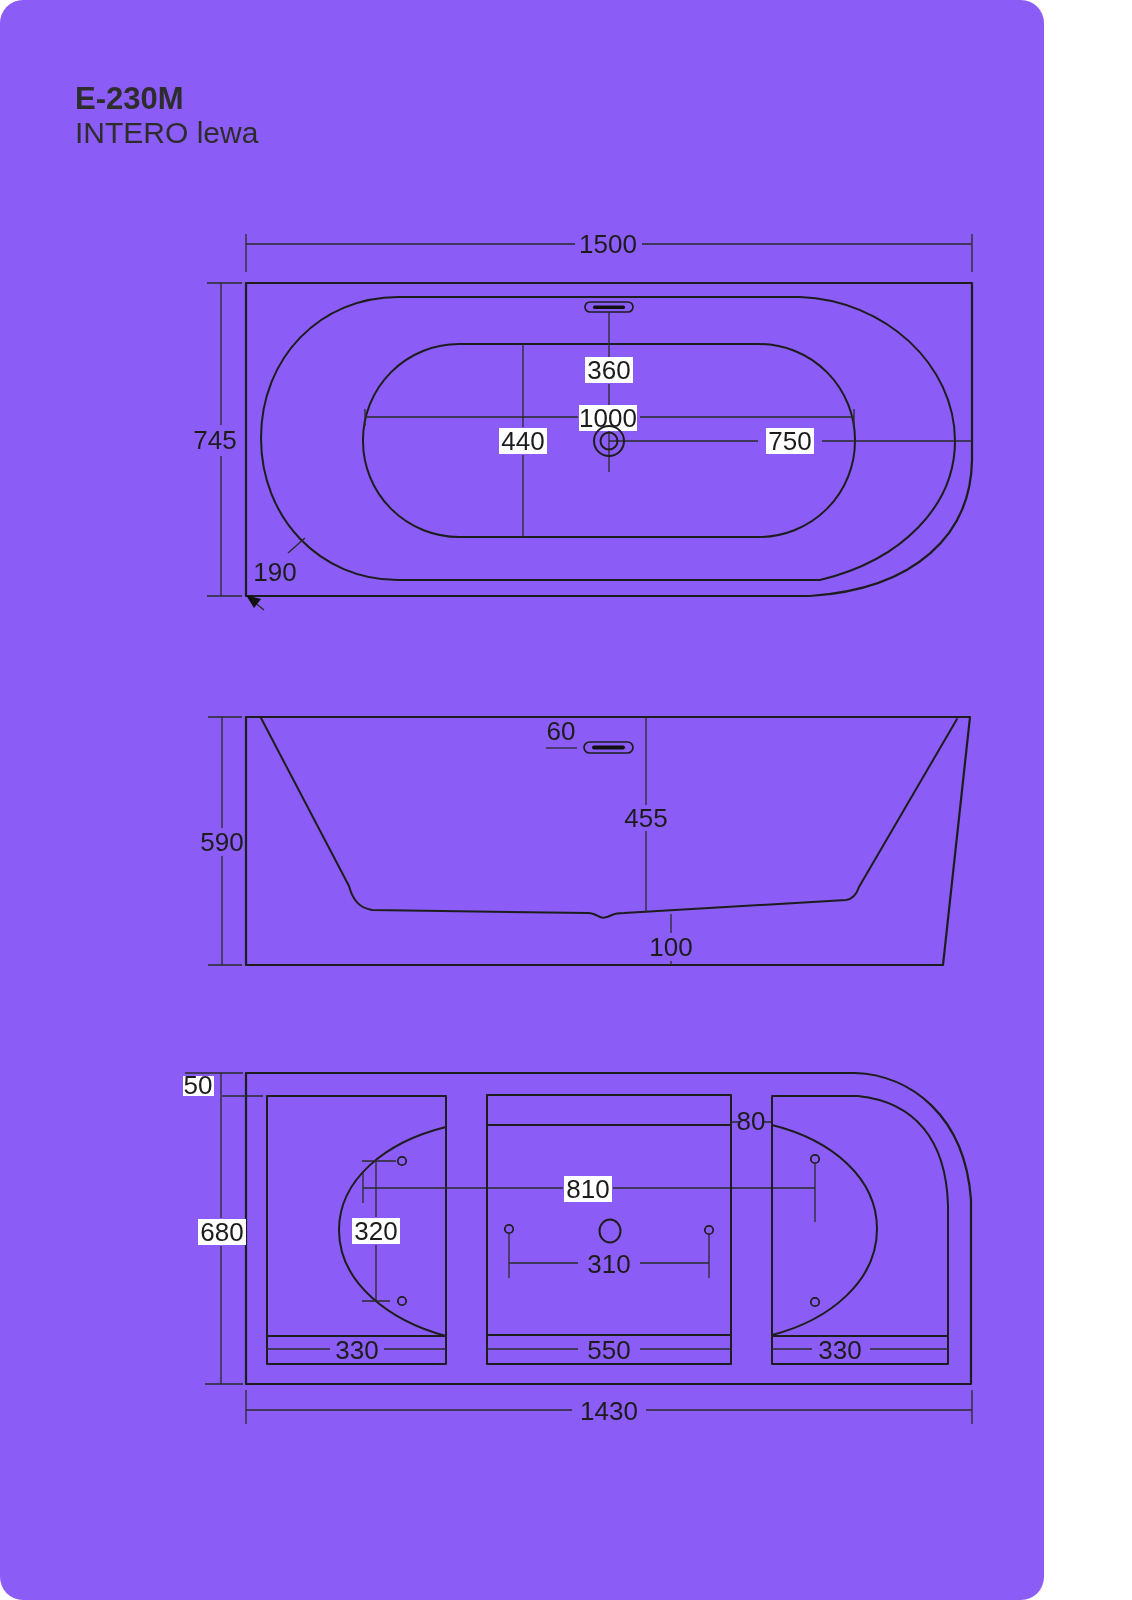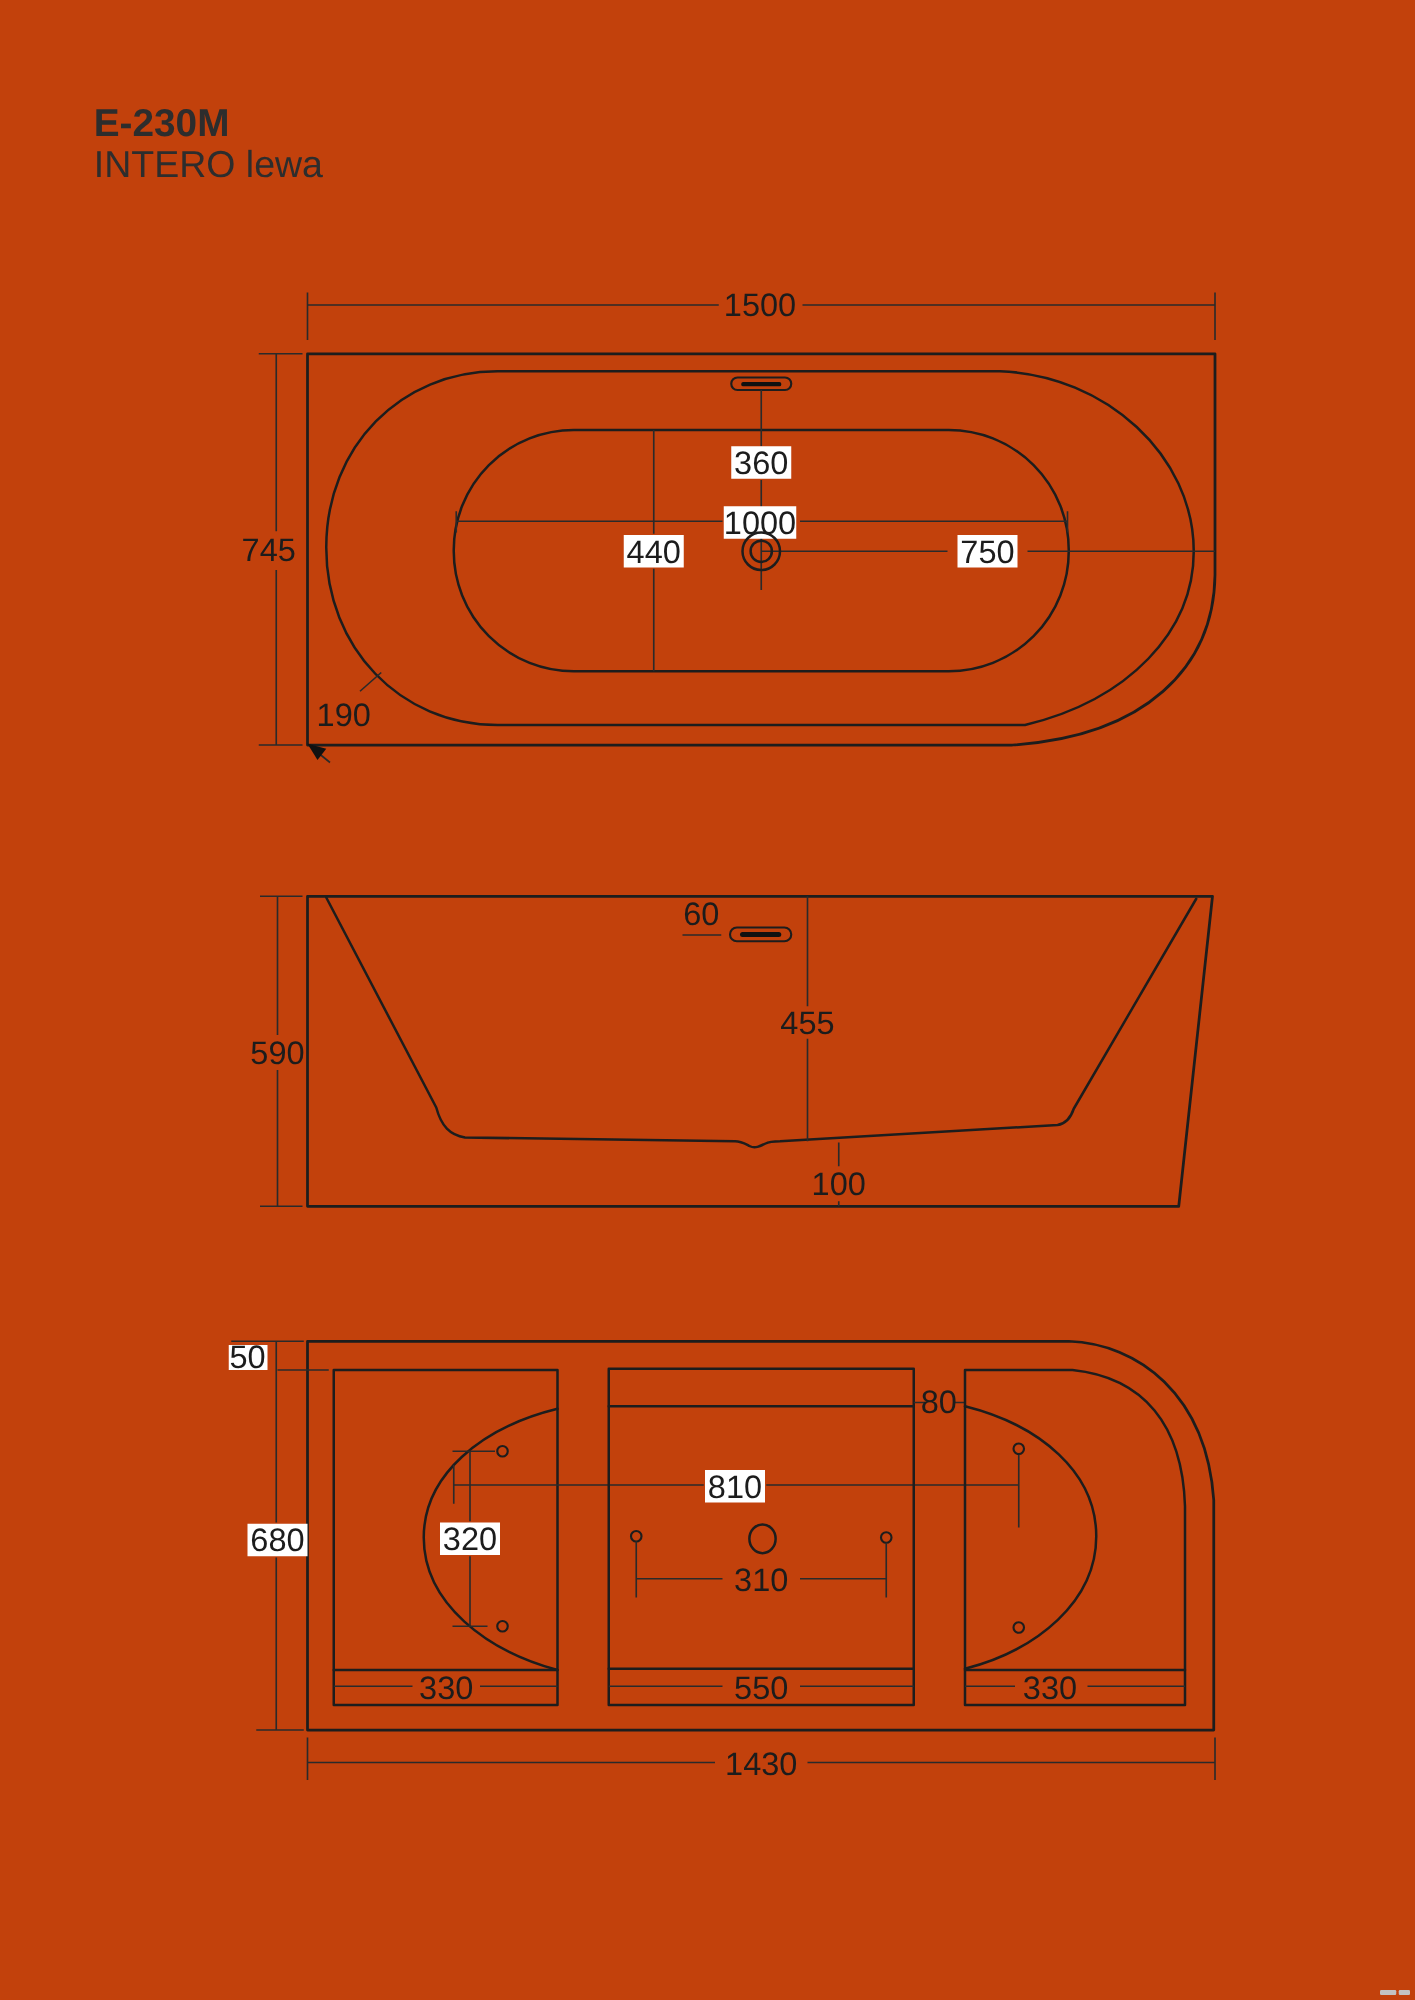--- a/index.html
+++ b/index.html
@@ -1,16 +1,16 @@
 <!DOCTYPE html>
 <html><head>
 <meta charset="utf-8">
 <style>
   html,body{margin:0;padding:0;background:#ffffff;}
-  .page{position:relative;width:1132px;height:1600px;background:#c2410c;overflow:hidden;}
+  .page{position:relative;width:1044px;height:1600px;background:#8b5cf6;overflow:hidden;border-radius:23px;}
   svg text{font-family:"Liberation Sans",sans-serif;font-size:26px;fill:#1c1c1c;
            text-anchor:middle;dominant-baseline:central;}
   svg text.title{font-size:31px;font-weight:bold;text-anchor:start;fill:#2d2d2d;}
   svg text.subtitle{font-size:30px;font-weight:normal;text-anchor:start;fill:#2d2d2d;}
   .outline{fill:none;stroke:#1d1d1d;stroke-width:2.2;stroke-linejoin:round;stroke-linecap:round;}
   .inner{fill:none;stroke:#1d1d1d;stroke-width:2;stroke-linejoin:round;stroke-linecap:round;}
   .dim{fill:none;stroke:#2a2a2a;stroke-width:1.3;stroke-linecap:butt;}
   .halo{fill:#ffffff;stroke:none;}
   .solidfill{fill:#111111;stroke:none;}
   .hole{fill:none;stroke:#1d1d1d;stroke-width:1.7;}

